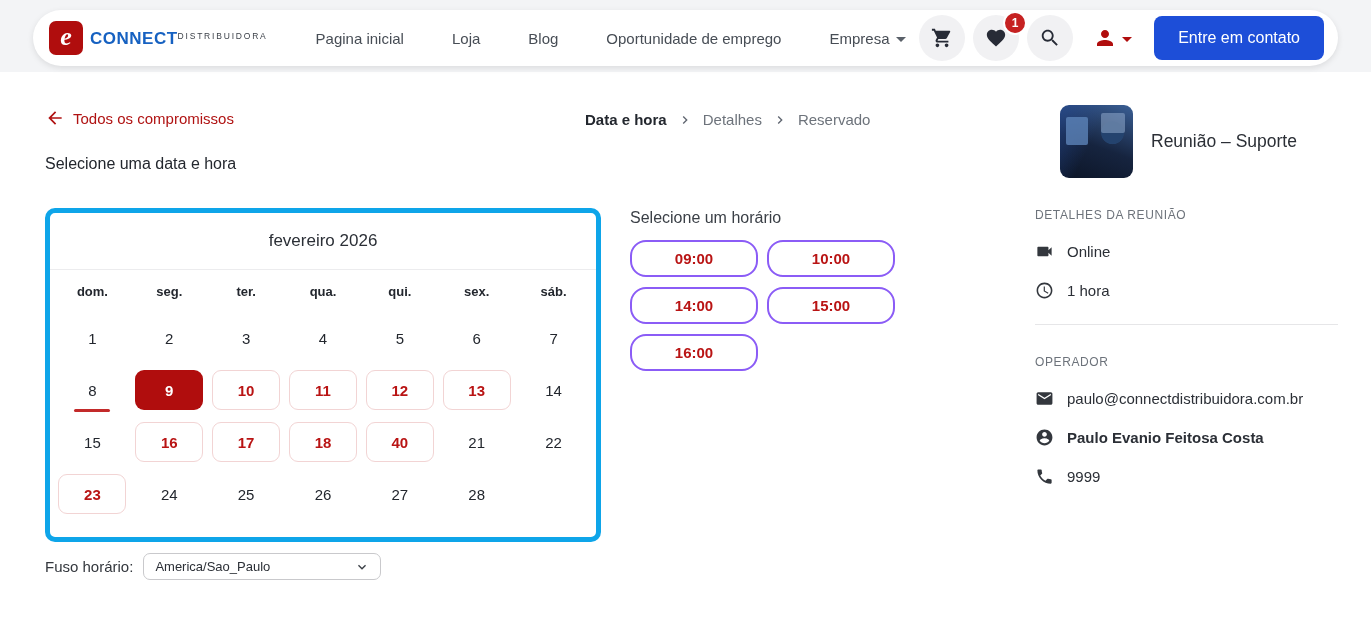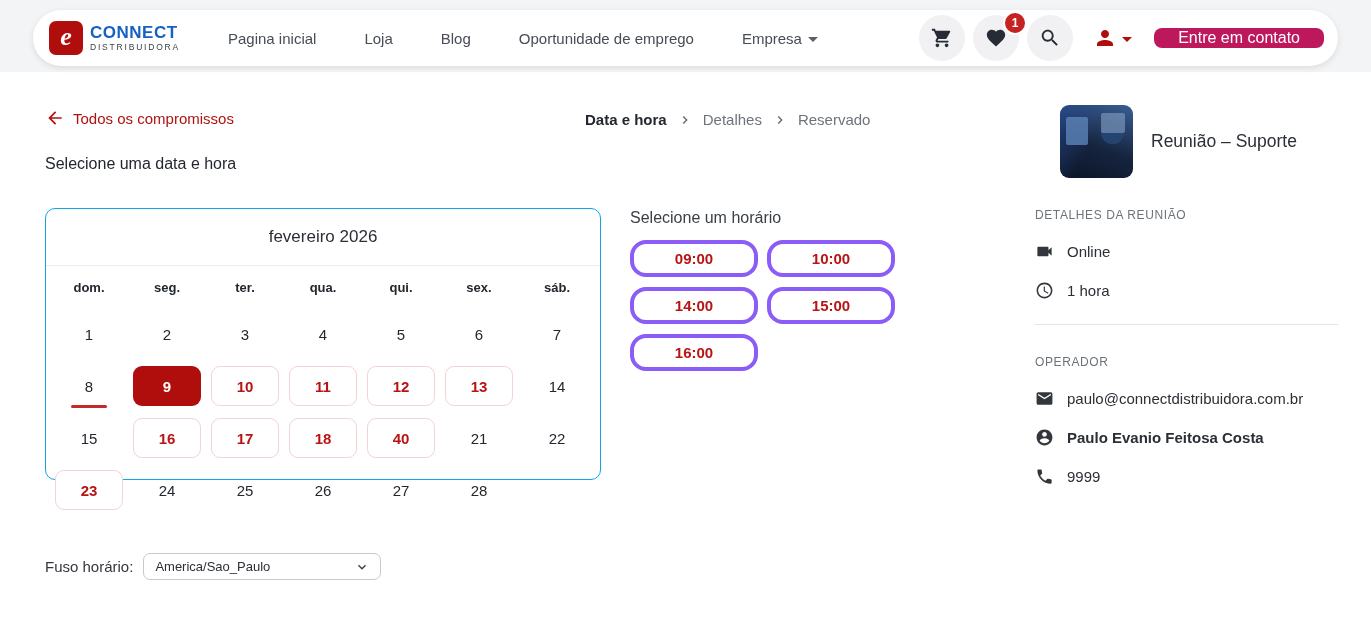--- a/index.html
+++ b/index.html
@@ -14,77 +14,77 @@
     background:#fff; border-radius:28px; box-shadow:0 2px 6px rgba(0,0,0,.10);
     display:flex; align-items:center; padding:0 14px 0 16px;
   }
   .logo { display:flex; align-items:center; gap:7px; margin-right:48px; cursor:pointer; }
   .logo-mark {
     width:34px; height:34px; background:#b00d0d; border-radius:7px;
     display:flex; align-items:center; justify-content:center;
     color:#fff; font-size:26px; font-weight:bold; font-style:italic;
     font-family:"Liberation Serif", serif; line-height:1; padding-bottom:3px;
   }
-  .logo-text { display:flex; flex-direction:column; line-height:1; }
+  .logo-text { display:flex; flex-direction:row; line-height:1; }
   .logo-name { color:#1661c1; font-weight:bold; font-size:17px; letter-spacing:.5px; }
   .logo-sub { color:#3c4149; font-size:8.5px; letter-spacing:1.8px; margin-top:2px; }
   .nav { display:flex; align-items:center; gap:48px; }
   .nav-item { font-size:15px; color:#474d55; cursor:pointer; white-space:nowrap; display:flex; align-items:center; gap:6px; }
   .caret-down { width:0; height:0; border-left:5px solid transparent; border-right:5px solid transparent; border-top:5px solid #5a6069; margin-top:2px; }
   .header-right { margin-left:auto; display:flex; align-items:center; gap:8px; }
   .icon-circle {
     position:relative; width:46px; height:46px; border-radius:50%; background:#f1f1f3;
     display:flex; align-items:center; justify-content:center; cursor:pointer;
   }
   .icon-circle svg { width:22px; height:22px; fill:#272b36; }
   .badge {
     position:absolute; top:-4px; right:-8px; min-width:24px; height:24px; border-radius:12px;
     background:#c62222; color:#fff; font-size:12px; font-weight:bold;
     display:flex; align-items:center; justify-content:center; border:2px solid #fff;
   }
   .account { display:flex; align-items:center; gap:5px; cursor:pointer; margin:0 14px 0 12px; }
   .account svg { width:24px; height:24px; fill:#b00d0d; }
   .account .caret-down { border-top-color:#b00d0d; }
   .contact-btn {
-    background:#be185d; color:#fff; font-size:16px; border:none; cursor:pointer;
-    padding:0 24px; height:20px; border-radius:8px; font-family:inherit;
+    background:#1d4ed8; color:#fff; font-size:16px; border:none; cursor:pointer;
+    padding:0 24px; height:44px; border-radius:8px; font-family:inherit;
   }
 
   
   .back-link { position:absolute; left:45px; top:108px; display:flex; align-items:center; gap:8px; color:#b01212; font-size:15px; cursor:pointer; }
   .back-link svg { width:20px; height:20px; fill:#b01212; }
   .breadcrumb { position:absolute; left:585px; top:110px; display:flex; align-items:center; gap:10px; font-size:15px; }
   .crumb { color:#6d737b; cursor:pointer; }
   .crumb.active { color:#23272e; font-weight:bold; }
   .crumb-chevron svg { width:16px; height:16px; fill:#5f6570; display:block; margin-top:2px; }
 
   .page-title { position:absolute; left:45px; top:155px; font-size:16px; color:#23272e; font-weight:400; }
 
   
   .calendar-card {
-    position:absolute; left:45px; top:208px; width:556px; height:272px;
-    background:#fff; border:1px solid #0ea5e9; border-radius:10px;
+    position:absolute; left:45px; top:208px; width:556px; height:334px;
+    background:#fff; border:5px solid #0ea5e9; border-radius:10px;
   }
   .cal-header { height:57px; display:flex; align-items:center; justify-content:center; border-bottom:1px solid #ececee; font-size:17px; color:#2b2f36; }
   .cal-weekdays { display:grid; grid-template-columns:repeat(7,1fr); padding:0 4px; height:42px; align-items:center; }
   .cal-weekday { text-align:center; font-size:13px; font-weight:bold; color:#23272e; }
   .cal-grid { display:grid; grid-template-columns:repeat(7,1fr); grid-auto-rows:52px; padding:0 4px; }
   .cal-cell { display:flex; align-items:center; justify-content:center; }
   .day { position:relative; width:68px; height:40px; display:flex; align-items:center; justify-content:center; font-size:15px; border-radius:9px; }
   .day.plain { color:#23272e; }
   .day.today { color:#23272e; }
   .day.today::after { content:""; position:absolute; left:16px; right:16px; bottom:-2px; height:3px; background:#c32a2a; border-radius:2px; }
   .day.available { color:#b91414; font-weight:bold; border:1px solid #f2d4d4; cursor:pointer; background:#fff; }
   .day.selected { color:#fff; font-weight:bold; background:#b00d0d; cursor:pointer; }
 
   
   .timeslot-title { position:absolute; left:630px; top:209px; font-size:16px; color:#3a3f46; }
   .timeslot-grid { position:absolute; left:630px; top:240px; width:265px; display:grid; grid-template-columns:128px 128px; gap:10px 9px; }
   .timeslot {
-    height:37px; border:4px solid #8b5cf6; border-radius:16px; background:#fff;
+    height:37px; border:2px solid #8b5cf6; border-radius:16px; background:#fff;
     display:flex; align-items:center; justify-content:center;
     color:#b91414; font-size:15px; font-weight:bold; cursor:pointer; font-family:inherit;
   }
 
   
   .tz-row { position:absolute; left:45px; top:553px; display:flex; align-items:center; gap:10px; }
   .tz-label { font-size:15px; color:#33373d; }
   .tz-select {
     position:relative; width:238px; height:27px; border:1px solid #c9c9cc; border-radius:7px;
     display:flex; align-items:center; padding:0 28px 0 11px; font-size:13px; color:#2b2f36; cursor:pointer; background:#fff;

